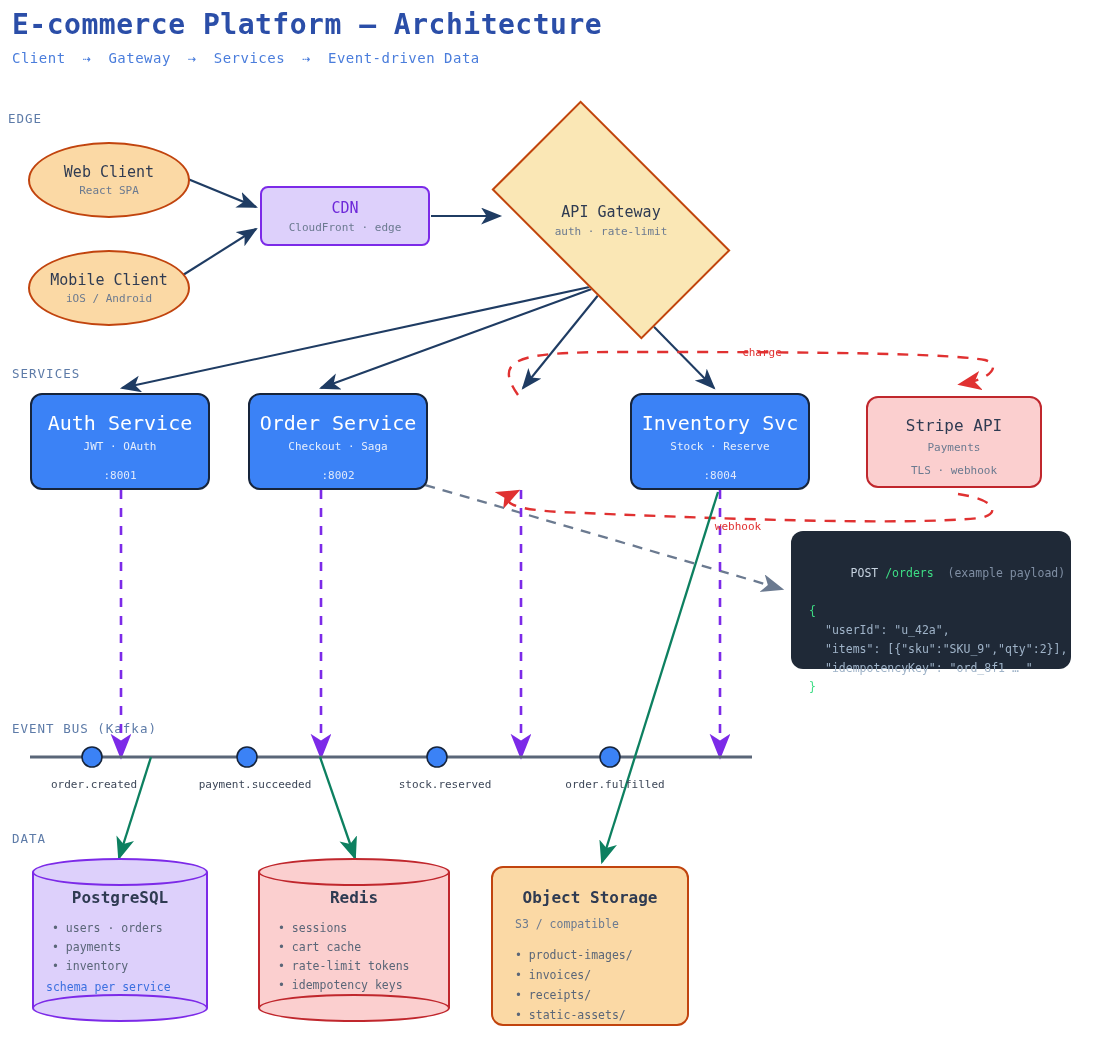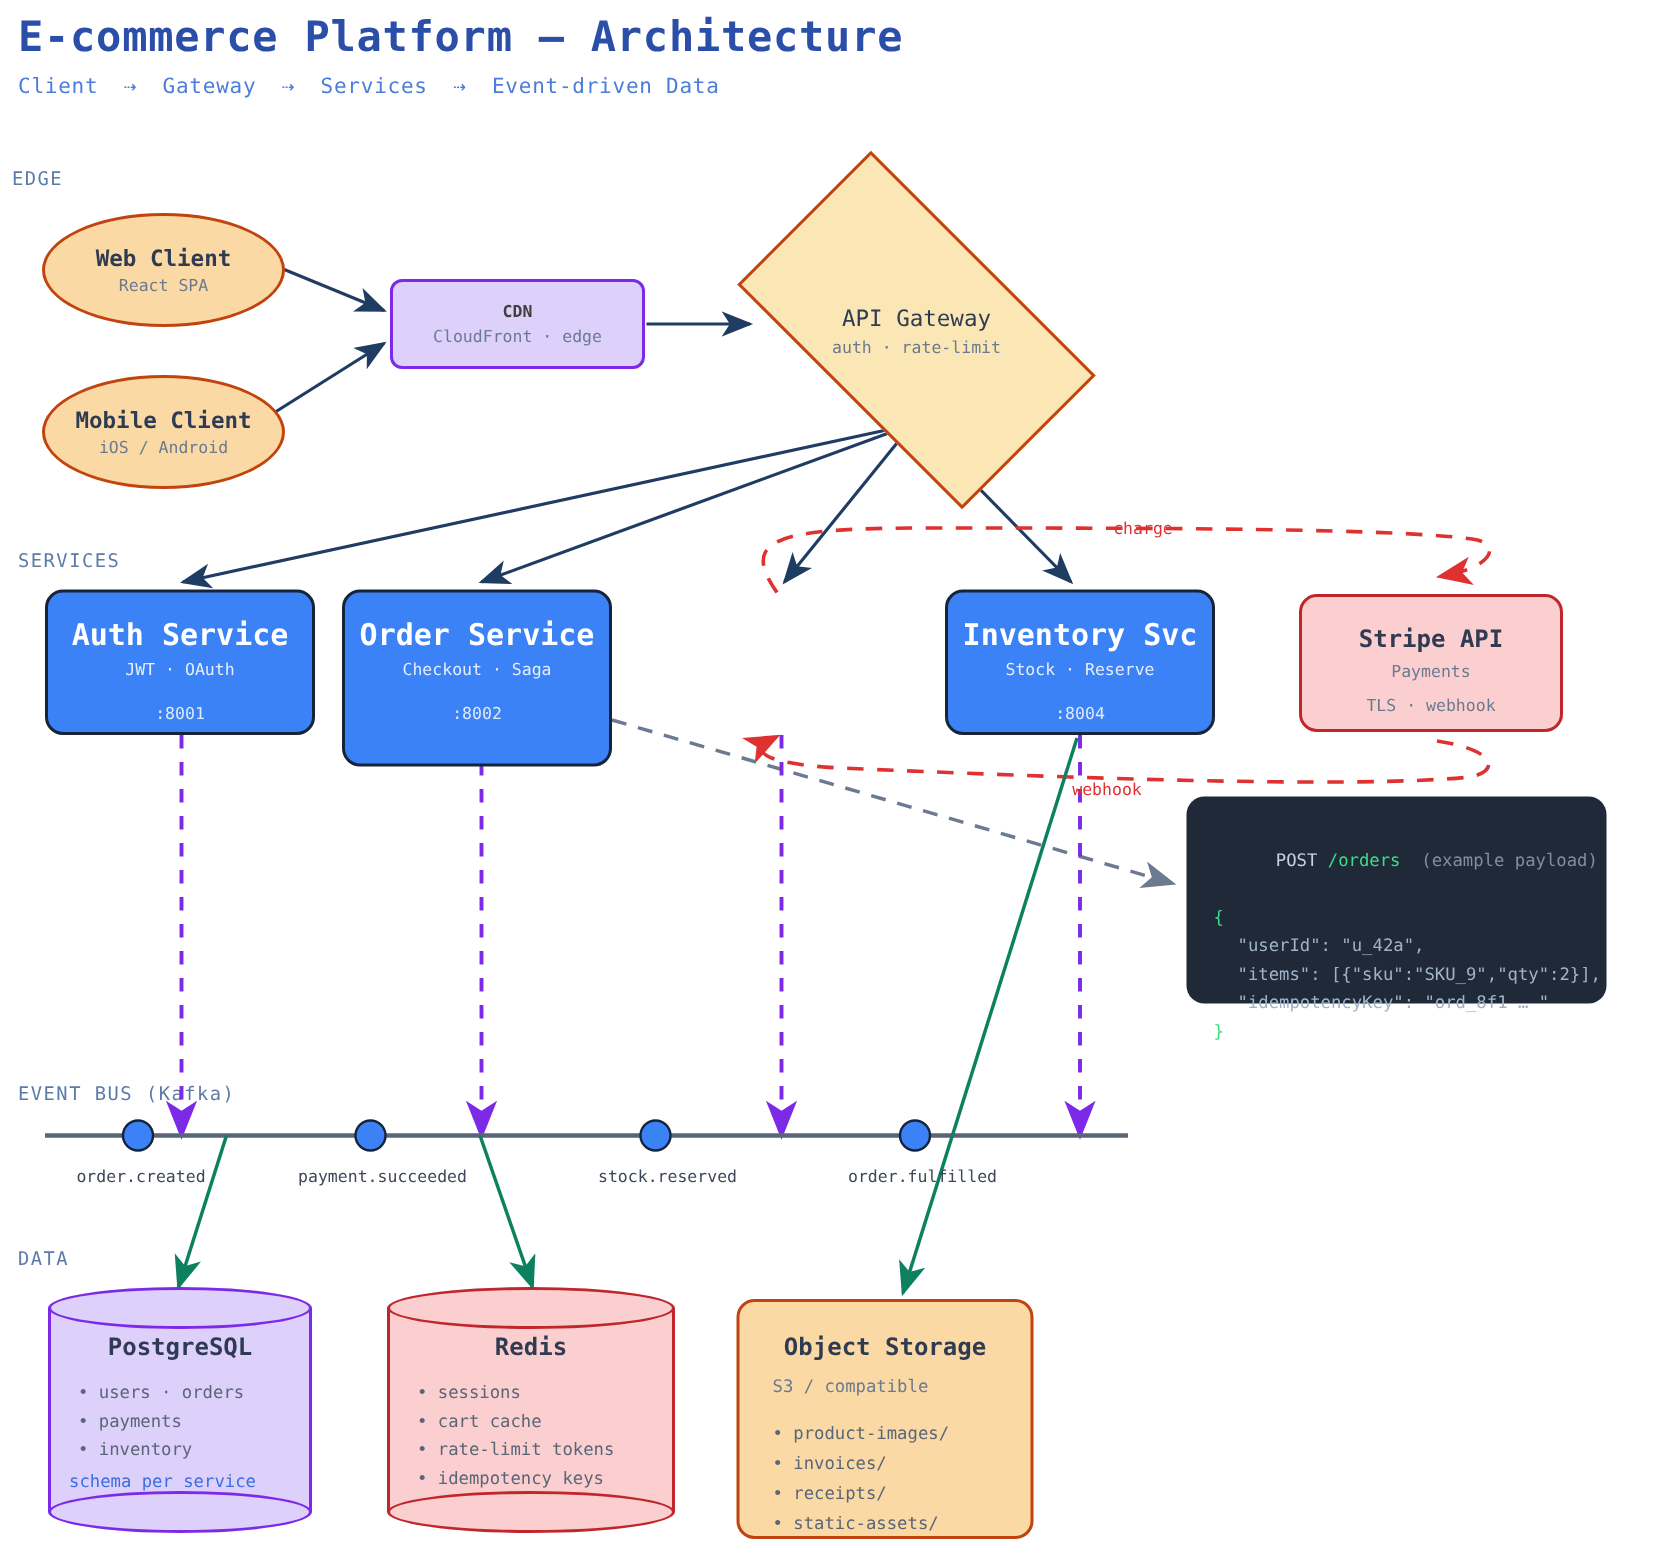--- a/index.html
+++ b/index.html
@@ -24,38 +24,38 @@
   .subtitle .arrow{color:#4a7ddc;padding:0 8px;}
 
   
   .band-label{
     position:absolute;font-size:12.5px;color:#5d7ba8;letter-spacing:1px;
     white-space:nowrap;
   }
 
   
   .node{position:absolute;box-sizing:border-box;}
-  .node .n-title{font-weight:bold;text-align:center;white-space:nowrap;}
+  .node .n-title{font-weight:normal;text-align:center;white-space:nowrap;}
   .node .n-sub{text-align:center;white-space:nowrap;}
 
   
   .client{
     border-radius:50%;
     background:#fbd9a5;border:2.2px solid #c1440e;
     display:flex;flex-direction:column;align-items:center;justify-content:center;
   }
   .client .n-title{font-size:15px;color:#2f3b52;}
   .client .n-sub{font-size:11px;color:#6b7a90;margin-top:3px;}
 
   
   .cdn{
     border-radius:8px;background:#ddd0fb;border:2.2px solid #7c2ae8;
     display:flex;flex-direction:column;align-items:center;justify-content:center;
   }
-  .cdn .n-title{font-size:11px;color:#404040;}
+  .cdn .n-title{font-size:15px;color:#6d28d9;}
   .cdn .n-sub{font-size:11px;color:#6b7a90;margin-top:4px;}
 
   
   .diamond-wrap{position:absolute;}
   .diamond-shape{
     position:absolute;left:0;top:0;width:100%;height:100%;
     background:#fae7b5;border:2.2px solid #c1440e;
     transform:rotate(45deg);
     box-sizing:border-box;
   }
@@ -277,21 +277,21 @@
       <div class="n-sub">auth · rate-limit</div>
     </div>
   </div>
 
   <div class="node service" style="left:30px;top:393px;width:180px;height:97px;">
     <div class="n-title">Auth Service</div>
     <div class="n-sub">JWT · OAuth</div>
     <div class="n-port">:8001</div>
   </div>
 
-  <div class="node service" style="left:228px;top:393px;width:180px;height:118px;">
+  <div class="node service" style="left:248px;top:393px;width:180px;height:97px;">
     <div class="n-title">Order Service</div>
     <div class="n-sub">Checkout · Saga</div>
     <div class="n-port">:8002</div>
   </div>
 
 
   <div class="node service" style="left:630px;top:393px;width:180px;height:97px;">
     <div class="n-title">Inventory Svc</div>
     <div class="n-sub">Stock · Reserve</div>
     <div class="n-port">:8004</div>

